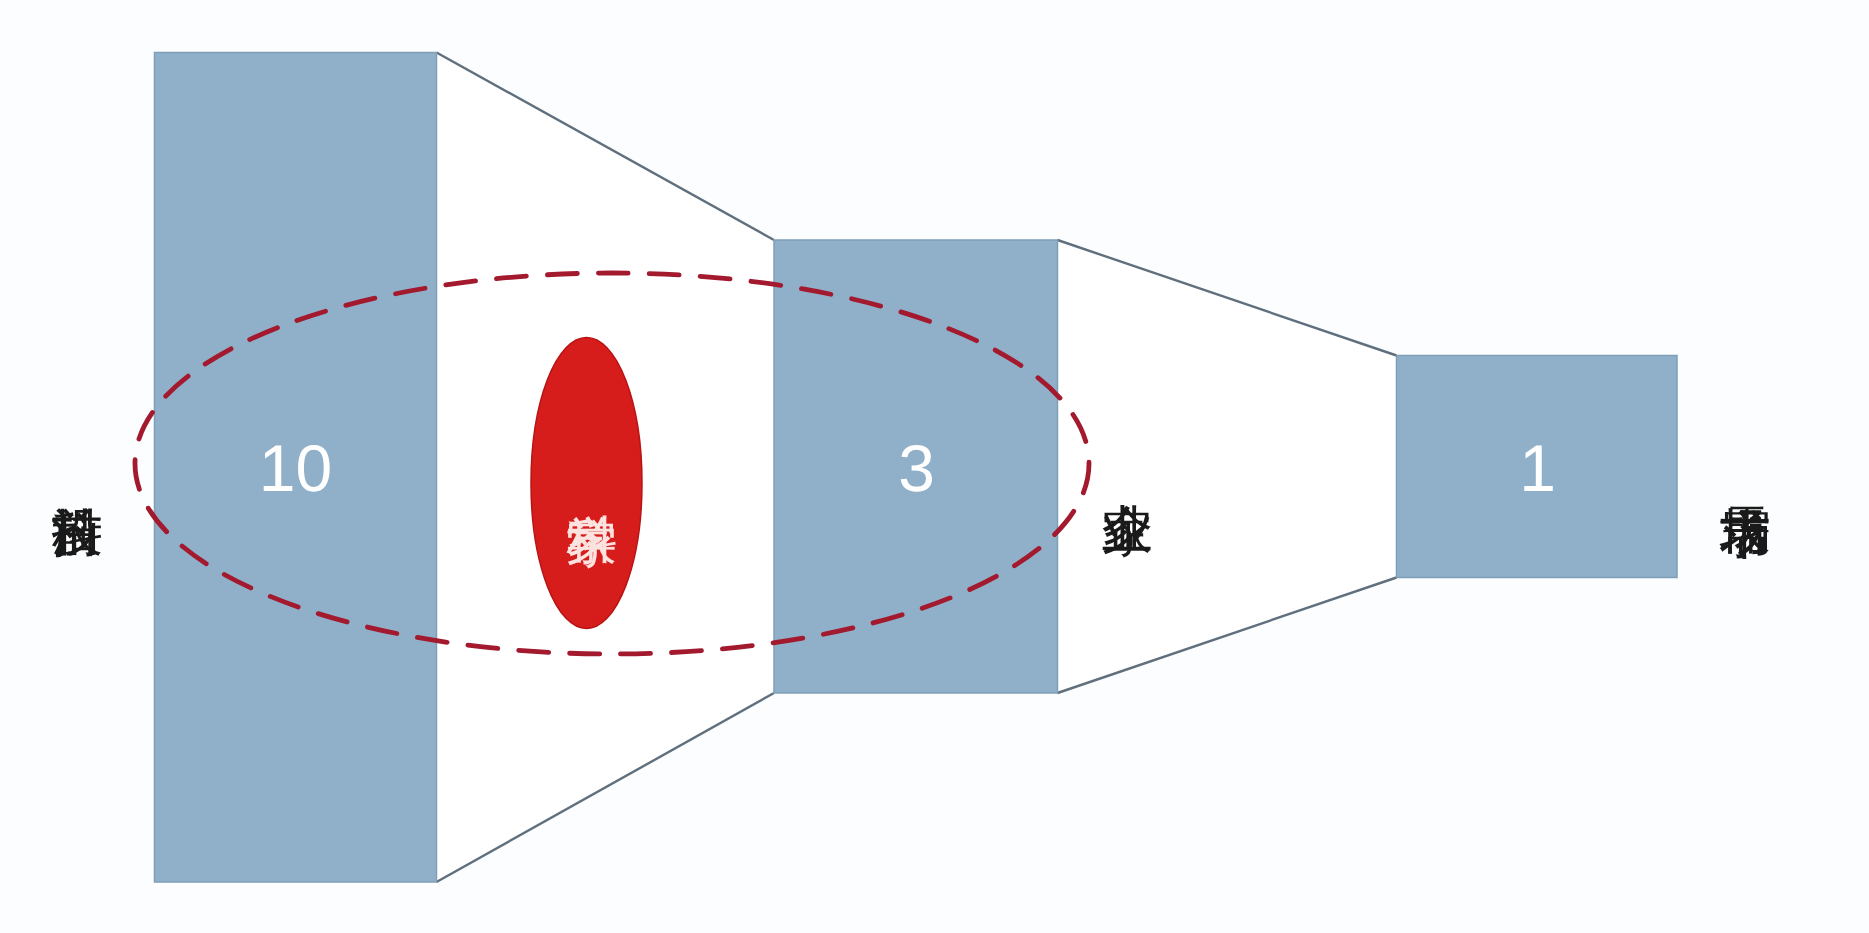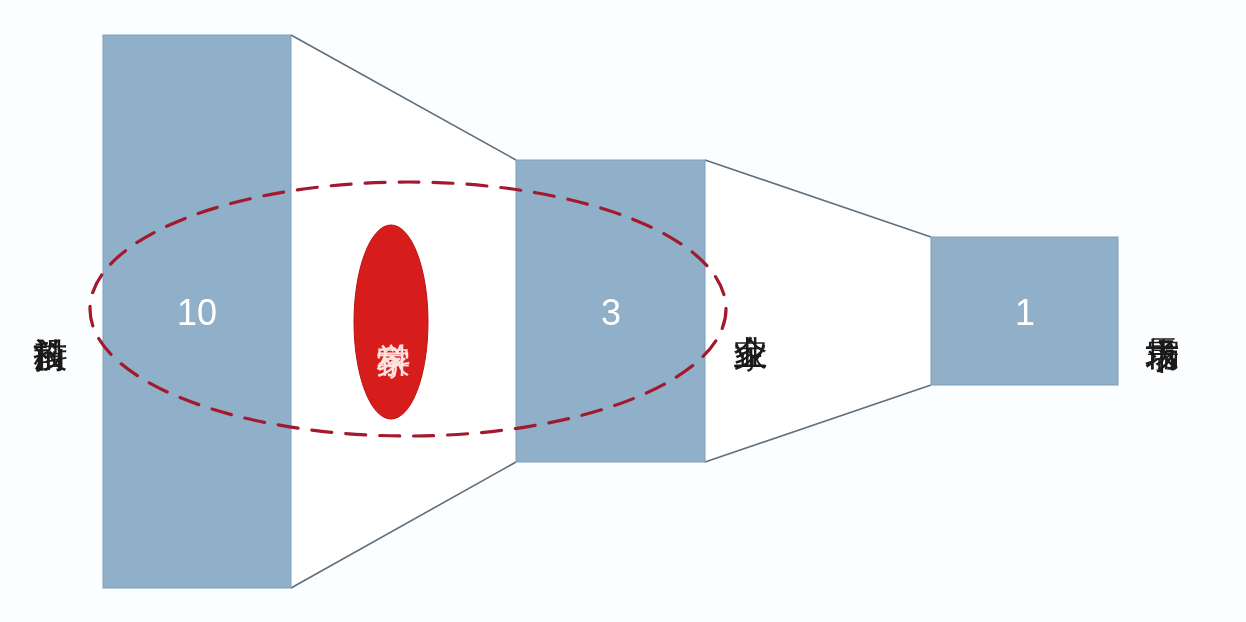--- a/index.html
+++ b/index.html
@@ -19,21 +19,21 @@
       position: absolute;
       left: 0;
       top: 0;
       width: 1246px;
       height: 622px;
     }
     .bar-value {
       position: absolute;
       color: #ffffff;
       font-family: "Liberation Sans", "DejaVu Sans", sans-serif;
-      font-size: 36px;
+      font-size: 44px;
       line-height: 1;
       text-align: center;
       transform: translate(-50%, -50%);
     }
     .vlabel {
       position: absolute;
       width: 48px;
       color: #1a1a1a;
       font-size: 34px;
       line-height: 46px;

